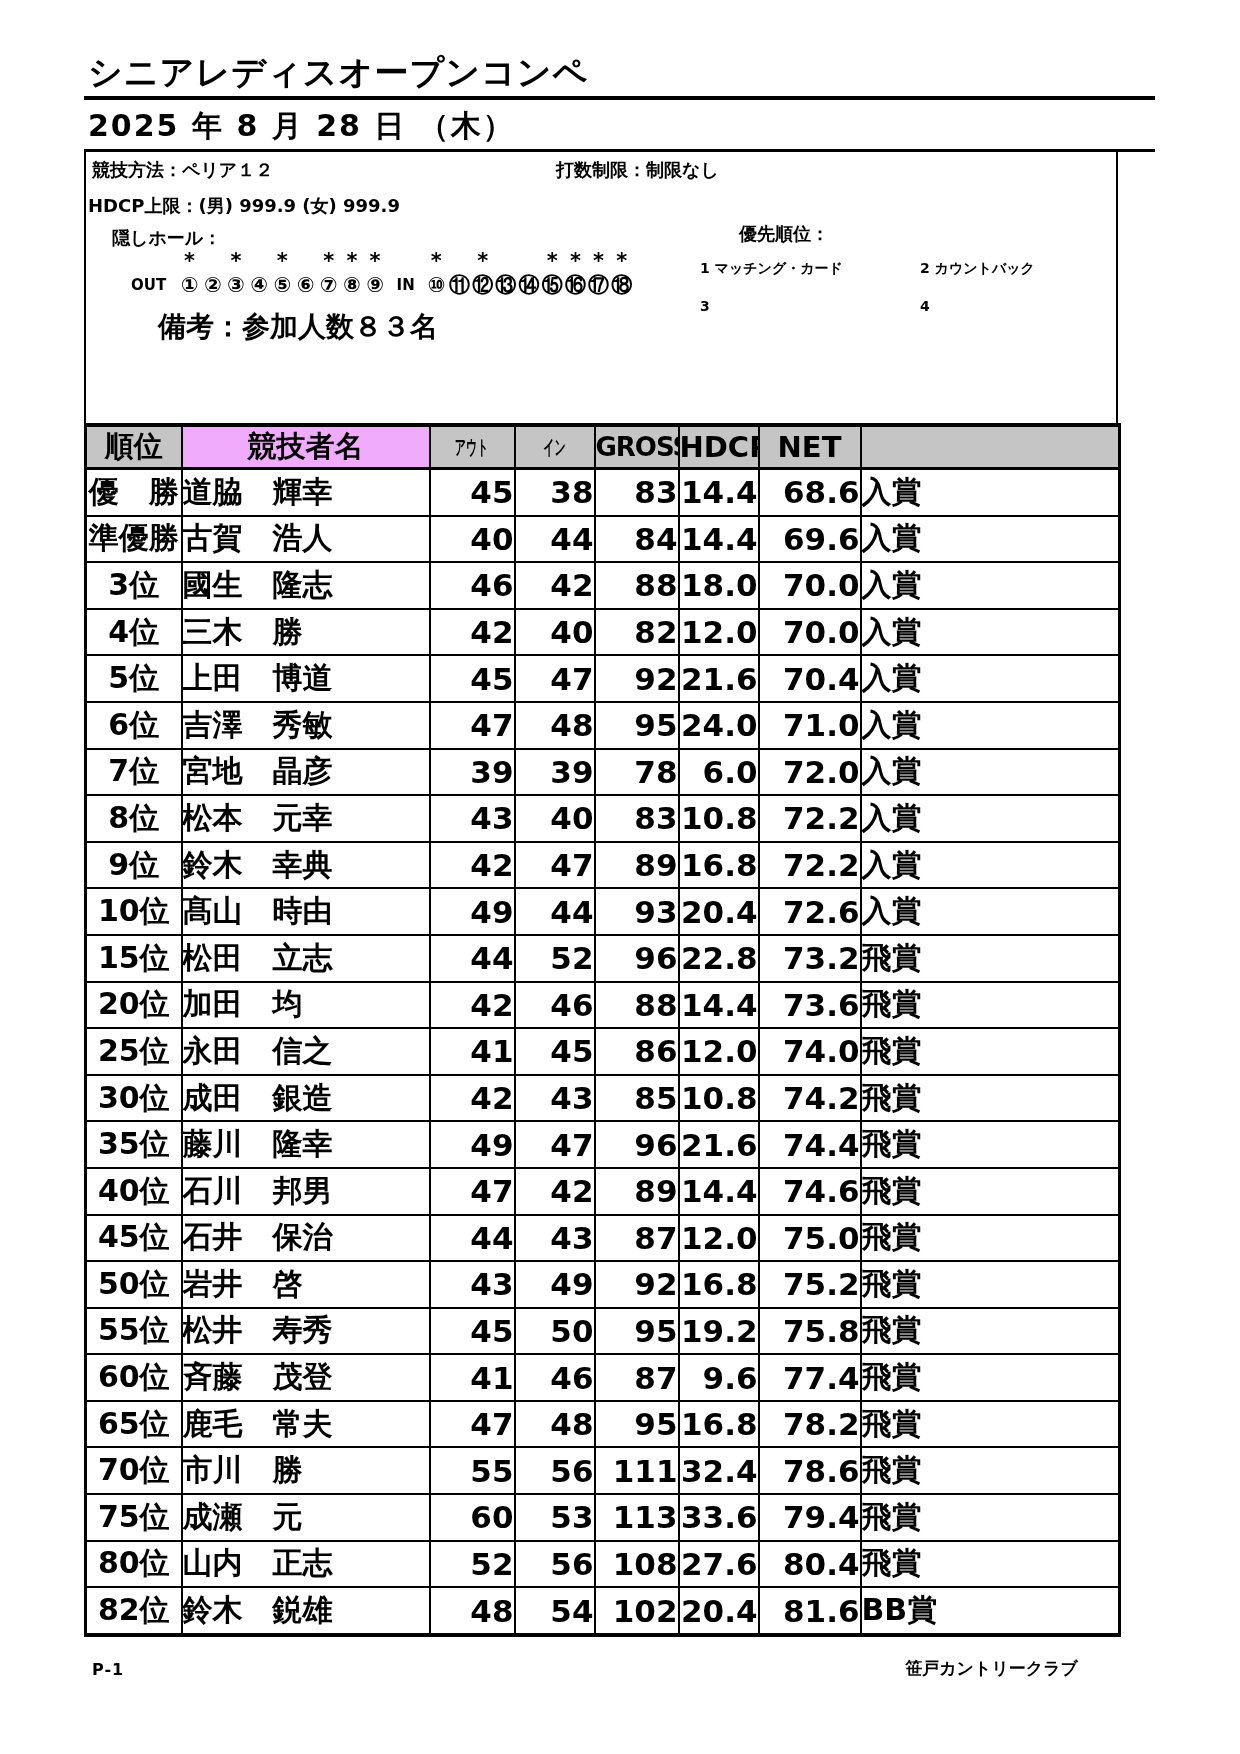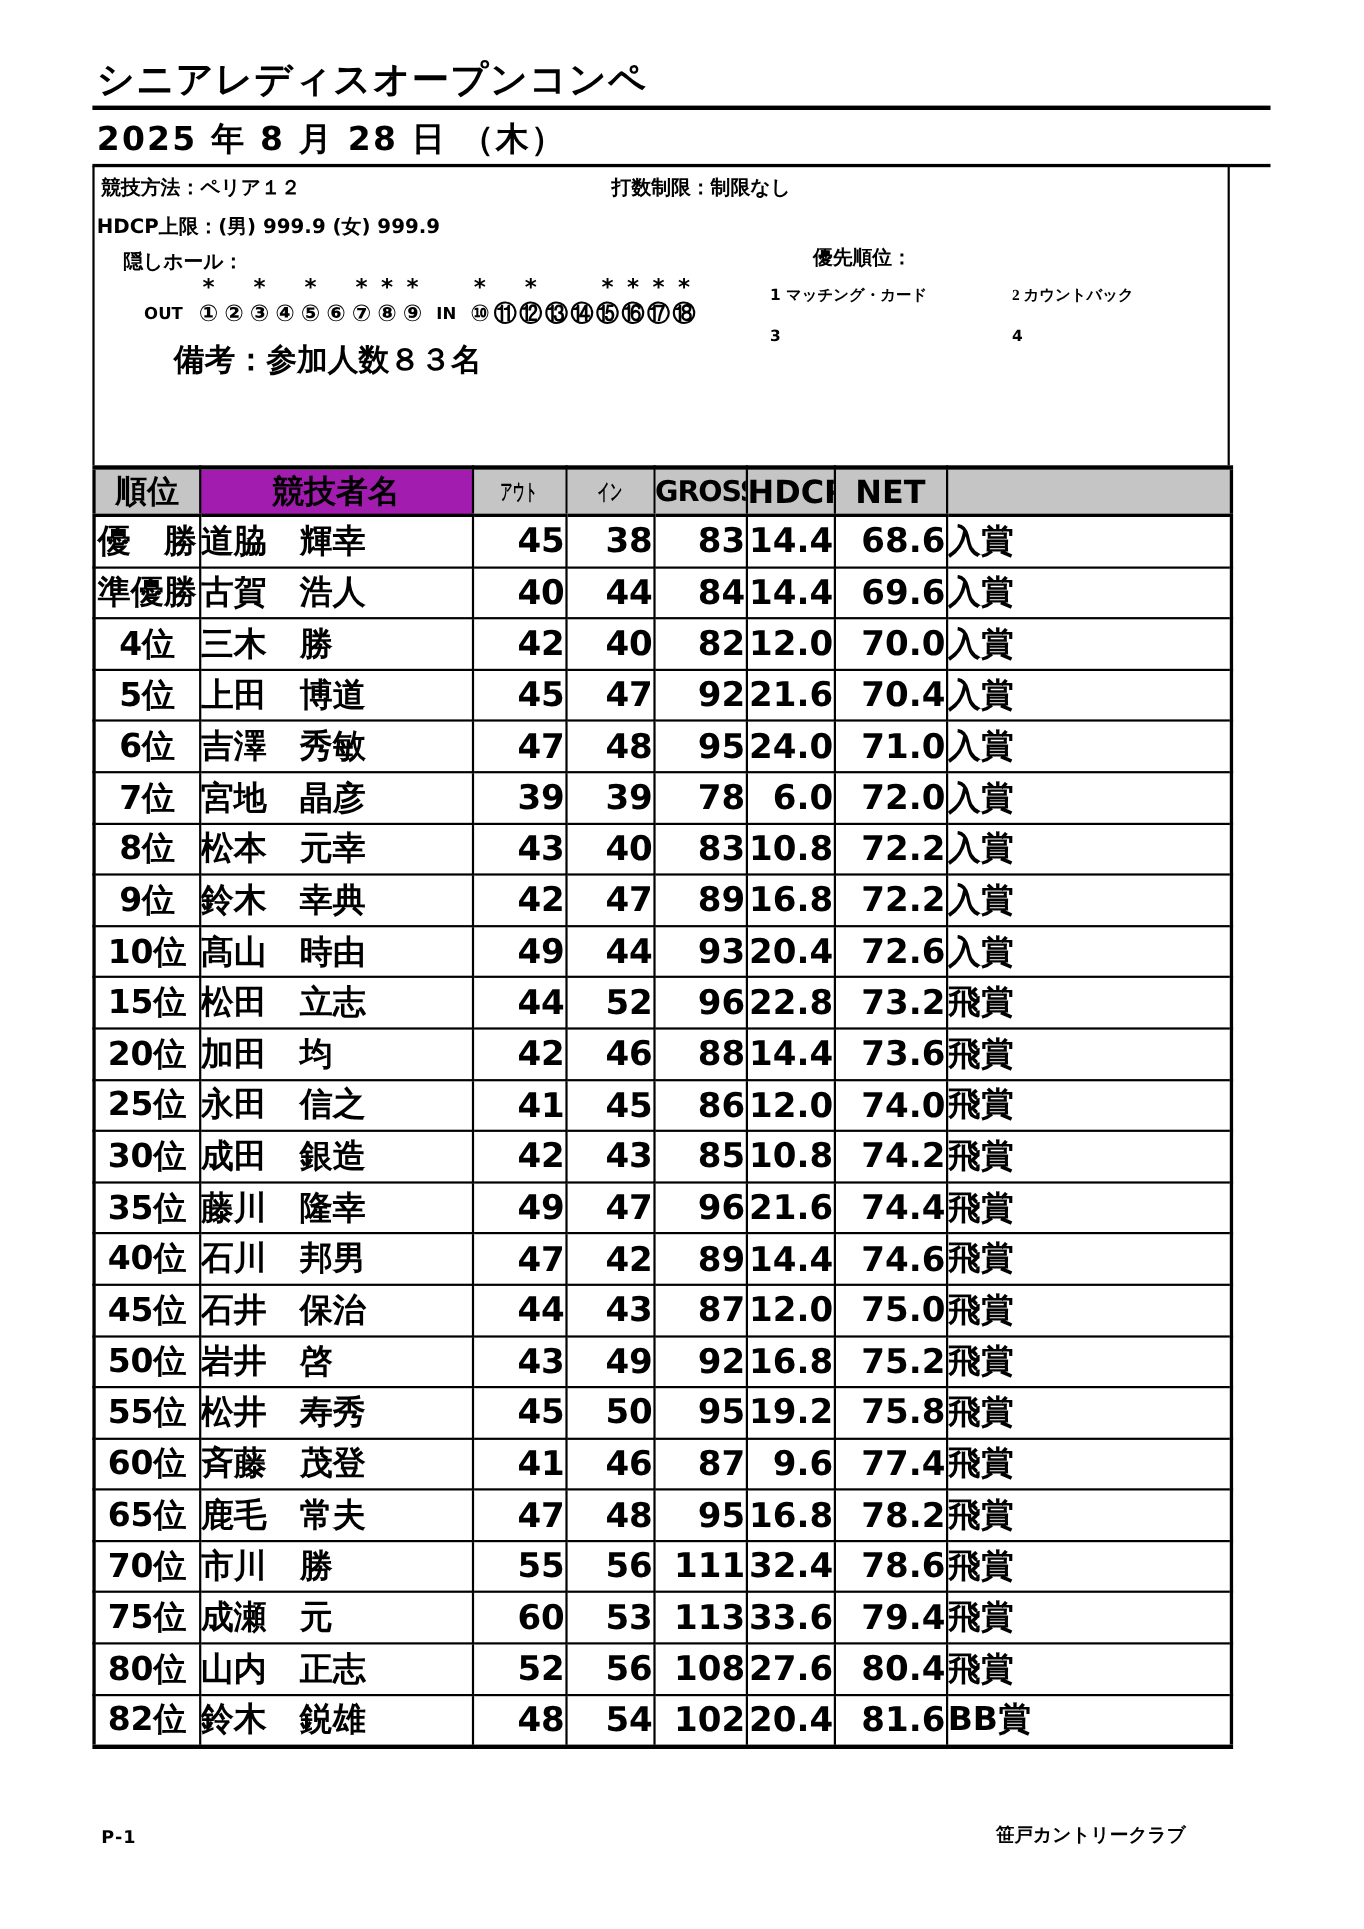--- a/index.html
+++ b/index.html
@@ -26,21 +26,21 @@
   
   .holes-grid{left:178px;top:250px;display:flex;}
   .hole-col{width:23.2px;text-align:center;}
   .hole-star{height:22px;font-size:21px;font-weight:bold;line-height:22px;}
   .hole-circ{height:26px;font-size:21px;line-height:26px;font-weight:600;}
   .inout-spacer{width:38px;text-align:center;}
   .inout-label{font-size:15px;font-weight:bold;}
   .pos-out{left:131px;top:276px;font-size:15px;font-weight:bold;}
   .priority-item{font-size:14px;font-weight:600;white-space:nowrap;}
   .pos-p1{left:700px;top:260px;}
-  .pos-p2{left:920px;top:260px;font-family:Liberation Serif, serif;}
+  .pos-p2{left:920px;top:260px;}
   .pos-p3{left:700px;top:298px;}
   .pos-p4{left:920px;top:298px;}
   
   .table-wrap{left:84px;top:423px;border-radius:29px;}
   table.results{border-collapse:collapse;table-layout:fixed;width:1034px;}
   table.results th,table.results td{
     border:2px solid #000;overflow:hidden;white-space:nowrap;padding:0;
   }
   table.results{border:3px solid #000;border-top:4px solid #000;border-bottom:4px solid #000;}
   thead th{
@@ -172,21 +172,21 @@
         <col style="width:85px">
         <col style="width:80px">
       <col style="width:84px">
         <col style="width:80px">
         <col style="width:102px">
         <col style="width:259px">
     </colgroup>
     <thead>
       <tr>
         <th class="hd" style="background: rgb(197, 197, 197);">順位</th>
-        <th class="hd" style="background: #a21caf;">競技者名</th>
+        <th class="hd" style="background: #f0abfc;">競技者名</th>
         <th class="hd h-small" style="background: rgb(197, 197, 197);"><span class="squeeze">アウト</span></th>
         <th class="hd h-small" style="background: rgb(197, 197, 197);"><span class="squeeze">イン</span></th>
         <th class="hd h-gross" style="background: rgb(197, 197, 197);">GROSS</th>
         <th class="hd" style="background: rgb(197, 197, 197);">HDCP</th>
         <th class="hd" style="background: rgb(197, 197, 197);">NET</th>
         <th class="hd" style="background: rgb(197, 197, 197);"></th>
       </tr>
     </thead>
     <tbody id="results-body">
         <tr>
@@ -203,20 +203,30 @@
           <td class="col-rank">準優勝</td>
           <td class="col-name">古賀　浩人</td>
           <td class="col-out">40</td>
           <td class="col-in">44</td>
           <td class="col-gross">84</td>
           <td class="col-hdcp">14.4</td>
           <td class="col-net">69.6</td>
           <td class="col-award">入賞</td>
         </tr>
         <tr>
+          <td class="col-rank">3位</td>
+          <td class="col-name">國生　隆志</td>
+          <td class="col-out">46</td>
+          <td class="col-in">42</td>
+          <td class="col-gross">88</td>
+          <td class="col-hdcp">18.0</td>
+          <td class="col-net">70.0</td>
+          <td class="col-award">入賞</td>
+        </tr>
+        <tr>
           <td class="col-rank">4位</td>
           <td class="col-name">三木　勝</td>
           <td class="col-out">42</td>
           <td class="col-in">40</td>
           <td class="col-gross">82</td>
           <td class="col-hdcp">12.0</td>
           <td class="col-net">70.0</td>
           <td class="col-award">入賞</td>
         </tr>
         <tr>

